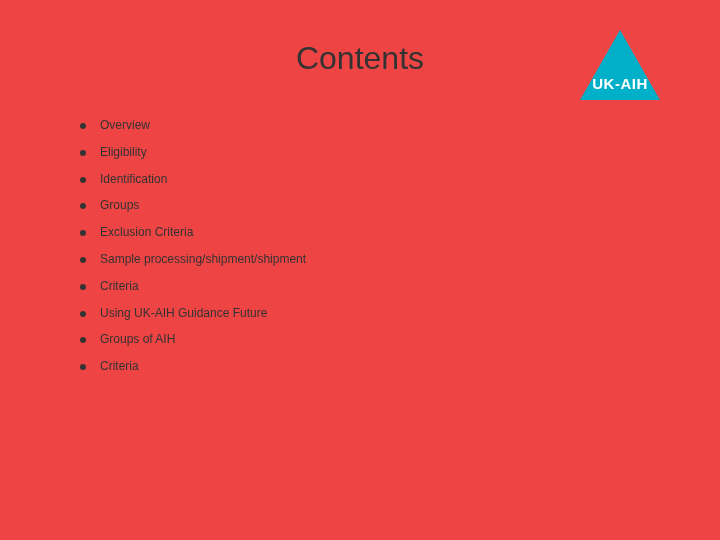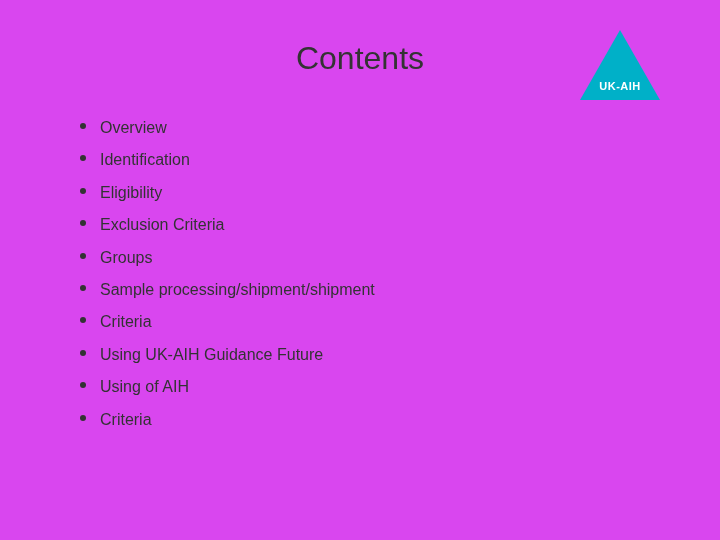--- a/index.html
+++ b/index.html
@@ -12,21 +12,21 @@
       width: 720px;
       height: 540px;
       background: #ffffff;
       font-family: Arial, Helvetica, sans-serif;
       overflow: hidden;
     }
 
     .slide {
       width: 720px;
       height: 540px;
-      background: #d946ef;
+      background: #ef4444;
       position: relative;
       padding: 40px 60px;
     }
 
     .header {
       display: flex;
       justify-content: center;
       align-items: flex-start;
       position: relative;
       margin-bottom: 40px;
@@ -62,41 +62,41 @@
       top: 0;
       left: 0;
     }
 
     .logo-text {
       position: absolute;
       bottom: 8px;
       left: 50%;
       transform: translateX(-50%);
       color: #ffffff;
-      font-size: 11px;
+      font-size: 15px;
       font-weight: bold;
       white-space: nowrap;
       z-index: 2;
       letter-spacing: 0.5px;
     }
 
     .content {
       padding-left: 20px;
     }
 
     .bullet-list {
       list-style: none;
       padding: 0;
     }
 
     .bullet-list li {
       display: flex;
       align-items: flex-start;
       margin-bottom: 10px;
-      font-size: 16px;
+      font-size: 12px;
       color: #333333;
       line-height: 1.4;
     }
 
     .bullet-dot {
       display: inline-block;
       width: 6px;
       height: 6px;
       background: #333333;
       border-radius: 50%;
@@ -120,49 +120,49 @@
   </div>
 
   <div class="content">
     <ul class="bullet-list" id="bullet-list">
     <li>
           <span class="bullet-dot"></span>
           <span>Overview</span>
         </li>
         <li>
           <span class="bullet-dot"></span>
+          <span>Eligibility</span>
+        </li>
+        <li>
+          <span class="bullet-dot"></span>
           <span>Identification</span>
         </li>
         <li>
           <span class="bullet-dot"></span>
-          <span>Eligibility</span>
+          <span>Groups</span>
         </li>
         <li>
           <span class="bullet-dot"></span>
           <span>Exclusion Criteria</span>
-        </li>
-        <li>
-          <span class="bullet-dot"></span>
-          <span>Groups</span>
         </li>
         <li>
           <span class="bullet-dot"></span>
           <span>Sample processing/shipment/shipment</span>
         </li>
         <li>
           <span class="bullet-dot"></span>
           <span>Criteria</span>
         </li>
         <li>
           <span class="bullet-dot"></span>
           <span>Using UK-AIH Guidance Future</span>
         </li>
         <li>
           <span class="bullet-dot"></span>
-          <span>Using of AIH</span>
+          <span>Groups of AIH</span>
         </li>
         <li>
           <span class="bullet-dot"></span>
           <span>Criteria</span>
         </li>
       </ul>
   </div>
 </div>
 
 </body></html>

